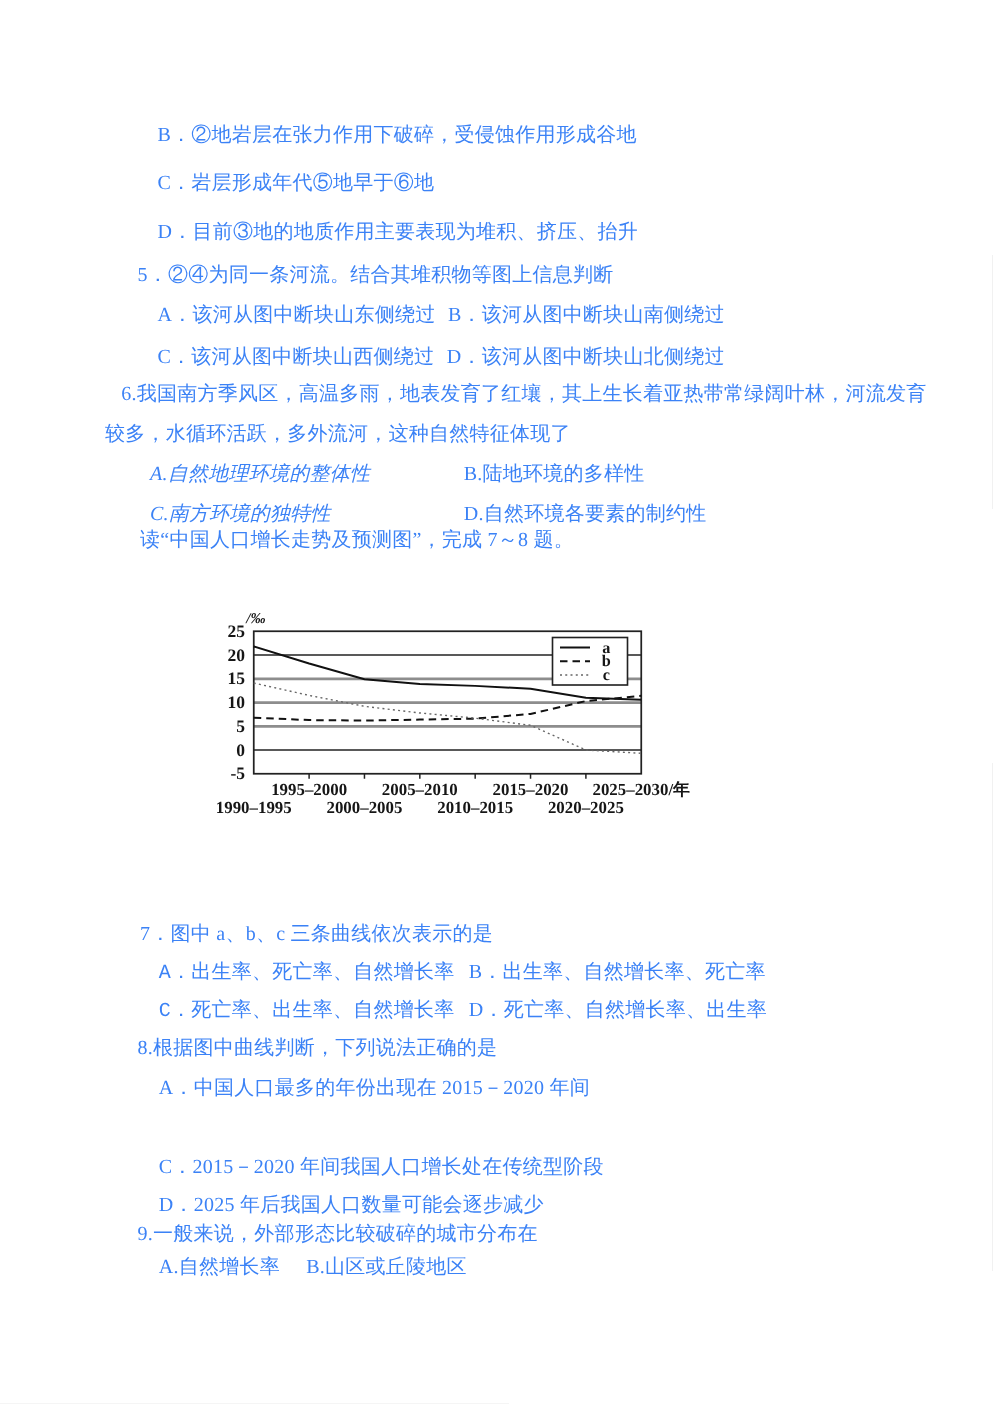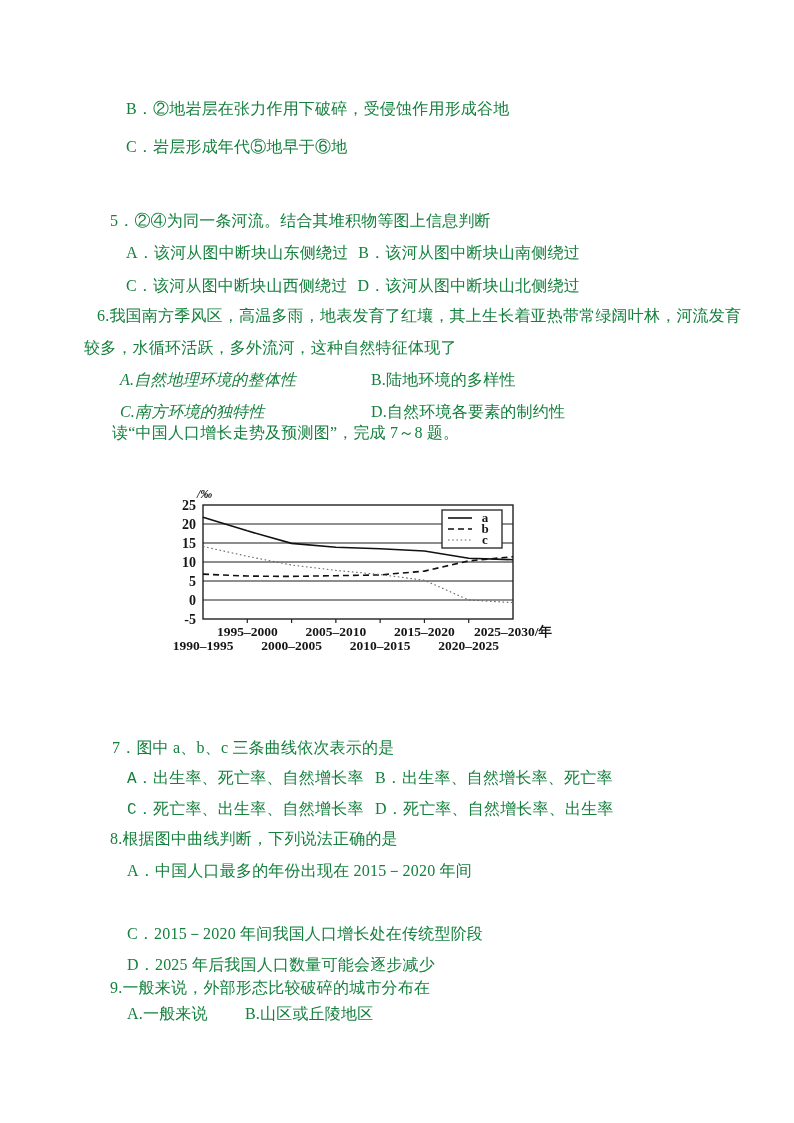--- a/index.html
+++ b/index.html
@@ -3,21 +3,21 @@
 <meta charset="utf-8">
 <style>
   html,body{margin:0;padding:0;background:#e8e8e8;}
   .page{
     position:relative;
     width:794px;height:1123px;
     margin:0 auto;
     background:#ffffff;
     font-family:"Liberation Serif","DejaVu Serif",serif;
     font-size:16px;
-    color:#15803d;
+    color:#3b82f6;
     overflow:hidden;
   }
   .line{
     position:absolute;
     white-space:pre;
     line-height:20px;
     letter-spacing:0.2px;
   }
   .pair span{display:inline-block;}
   .c1-q6{width:251px;font-style:italic;}
@@ -30,20 +30,21 @@
     font-family:"Liberation Serif","DejaVu Serif",serif;
   }
 </style>
 </head>
 <body>
 
 <div class="page">
 
   <div class="line" style="left:126px;top:99px">B．②地岩层在张力作用下破碎，受侵蚀作用形成谷地</div>
   <div class="line" style="left:126px;top:137px">C．岩层形成年代⑤地早于⑥地</div>
+  <div class="line" style="left:126px;top:176px">D．目前③地的地质作用主要表现为堆积、挤压、抬升</div>
 
   <div class="line" style="left:110px;top:211px">5．②④为同一条河流。结合其堆积物等图上信息判断</div>
   <div class="line pair" style="left:126px;top:243px"><span>A．该河从图中断块山东侧绕过</span><span class="gap-q5"></span><span>B．该河从图中断块山南侧绕过</span></div>
   <div class="line pair" style="left:126px;top:276px"><span>C．该河从图中断块山西侧绕过</span><span class="gap-q5"></span><span>D．该河从图中断块山北侧绕过</span></div>
 
   <div class="line" style="left:97px;top:306px">6.我国南方季风区，高温多雨，地表发育了红壤，其上生长着亚热带常绿阔叶林，河流发育</div>
   <div class="line" style="left:84px;top:338px">较多，水循环活跃，多外流河，这种自然特征体现了</div>
   <div class="line pair" style="left:120px;top:370px"><span class="c1-q6">A.自然地理环境的整体性</span><span>B.陆地环境的多样性</span></div>
   <div class="line pair" style="left:120px;top:402px"><span class="c1-q6">C.南方环境的独特性</span><span>D.自然环境各要素的制约性</span></div>
 
@@ -95,15 +96,15 @@
   <div class="line" style="left:112px;top:738px">7．图中 a、b、c 三条曲线依次表示的是</div>
   <div class="line pair" style="left:127px;top:768px"><span class="c1-q7">A．出生率、死亡率、自然增长率</span><span>B．出生率、自然增长率、死亡率</span></div>
   <div class="line pair" style="left:127px;top:799px"><span class="c1-q7">C．死亡率、出生率、自然增长率</span><span>D．死亡率、自然增长率、出生率</span></div>
 
   <div class="line" style="left:110px;top:829px">8.根据图中曲线判断，下列说法正确的是</div>
   <div class="line" style="left:127px;top:861px">A．中国人口最多的年份出现在 2015－2020 年间</div>
   <div class="line" style="left:127px;top:924px">C．2015－2020 年间我国人口增长处在传统型阶段</div>
   <div class="line" style="left:127px;top:955px">D．2025 年后我国人口数量可能会逐步减少</div>
 
   <div class="line" style="left:110px;top:978px">9.一般来说，外部形态比较破碎的城市分布在</div>
-  <div class="line pair" style="left:127px;top:1004px"><span class="c1-q9">A.一般来说</span><span>B.山区或丘陵地区</span></div>
+  <div class="line pair" style="left:127px;top:1004px"><span class="c1-q9">A.自然增长率</span><span>B.山区或丘陵地区</span></div>
 
 </div>
 
 </body></html>

